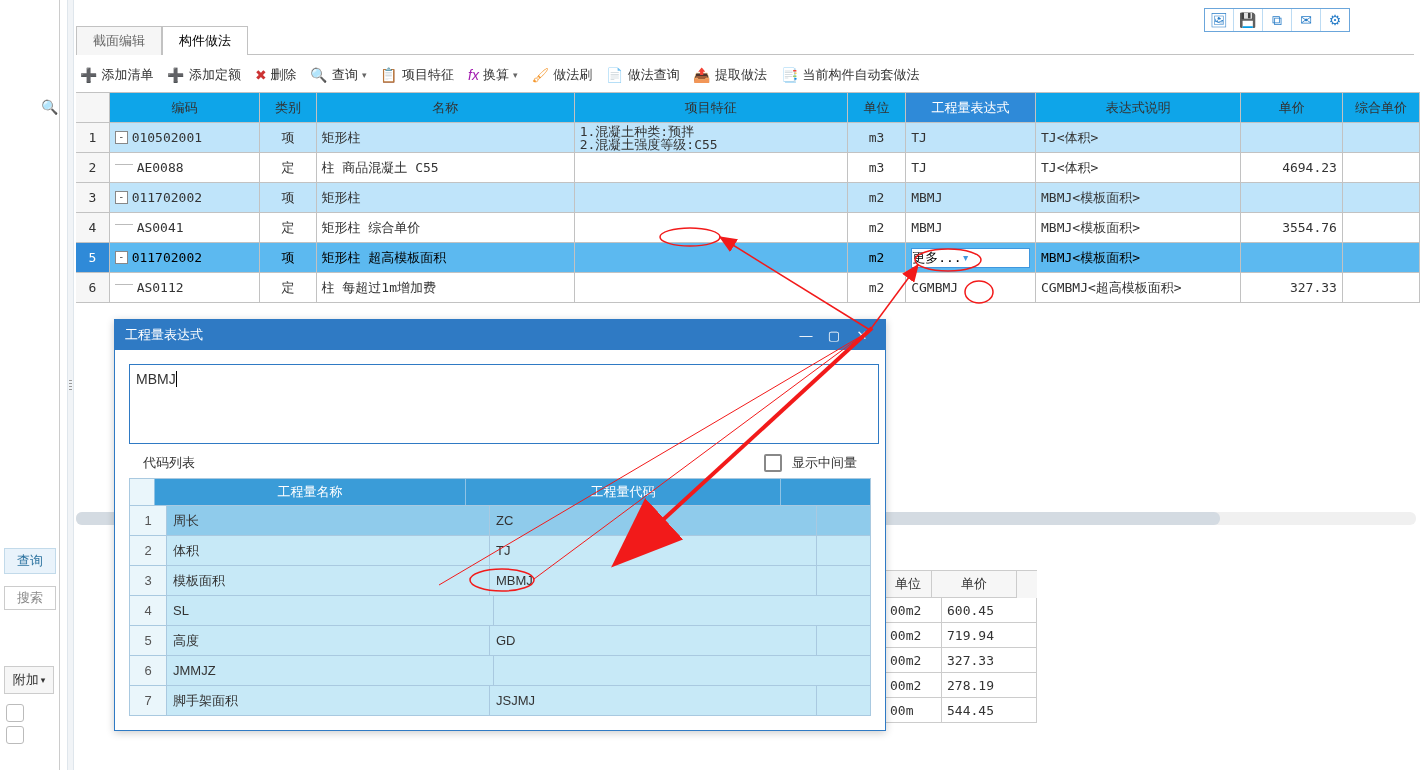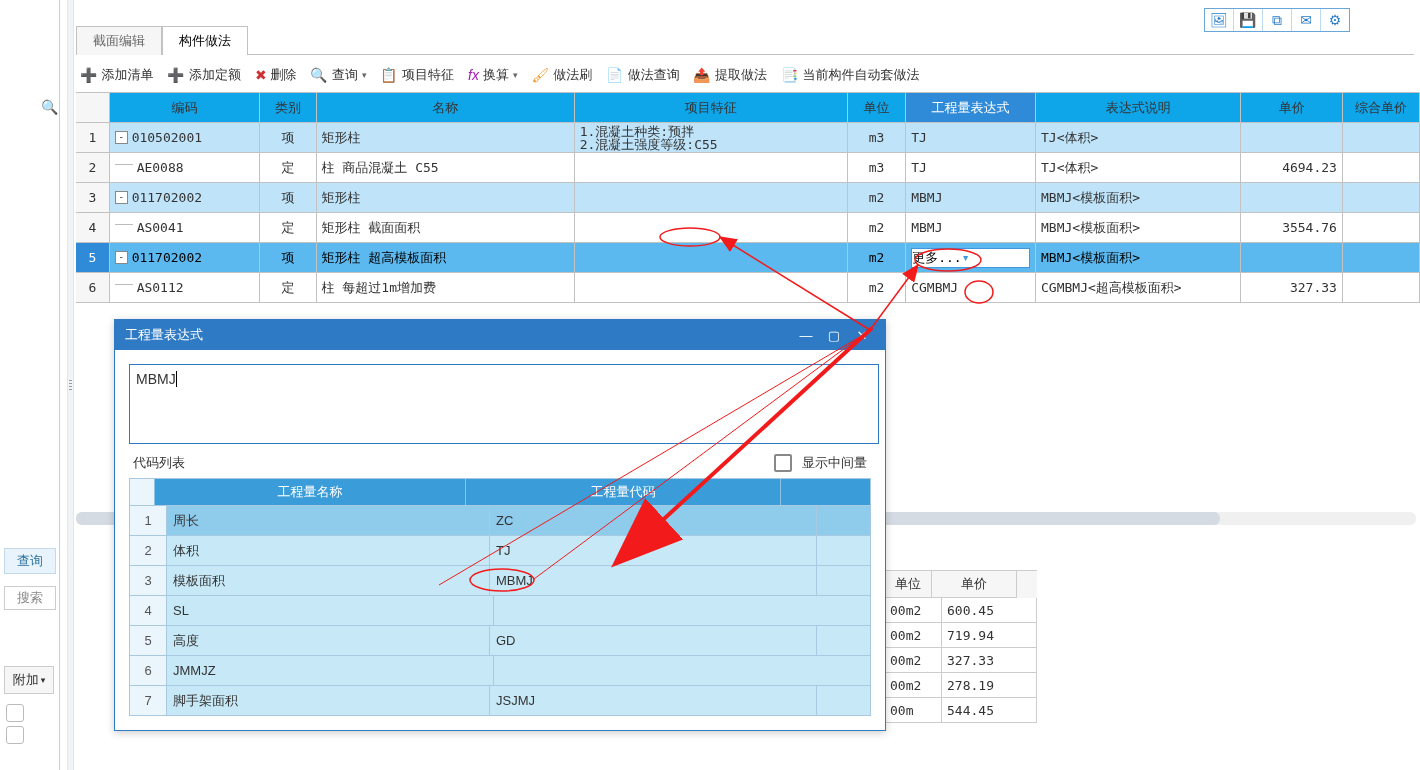--- a/index.html
+++ b/index.html
@@ -50,21 +50,21 @@
 .expr-cell-editing .dd{color:#3f97de;margin-right:4px}
 .hscroll{position:absolute;left:76px;top:512px;width:1340px;height:13px;display:flex;align-items:center}
 .hscroll .track{flex:1;height:13px;background:#f0f0f0;border-radius:6px;position:relative}
 .hscroll .thumb{position:absolute;left:0;top:0;height:13px;width:1144px;background:#d4dbe2;border-radius:6px}
 .dialog{position:absolute;left:114px;top:319px;width:770px;background:#fff;border:1px solid #2f7ac4;box-shadow:0 2px 8px rgba(0,0,0,.2)}
 .dlg-title{height:30px;background:#2f7ac4;color:#fff;display:flex;align-items:center;padding:0 10px;justify-content:space-between}
 .dlg-title .btns{display:flex;gap:2px}
 .dlg-title .tbtn{width:26px;height:22px;display:flex;align-items:center;justify-content:center;color:#fff}
 .dlg-body{padding:14px}
 .dlg-input{width:736px;height:66px;border:1px solid #2f7ac4;padding:6px;font-size:14px}
-.dlg-sub{display:flex;justify-content:space-between;align-items:center;margin:10px 4px 6px}
+.dlg-sub{display:flex;justify-content:space-between;align-items:center;margin:10px 14px 6px}
 .dlg-chk{display:flex;align-items:center;gap:10px}
 .dlg-chk .box{width:14px;height:14px;border:2px solid #888;border-radius:2px}
 .codegrid{border:1px solid #a9c9e0}
 .cg-hdr{display:flex;background:#3a9cd8;color:#fff;height:26px}
 .cg-hdr .h{display:flex;align-items:center;justify-content:center;border-right:1px solid #8fc3e5}
 .cg-row{display:flex;height:29px;border-top:1px solid #a9c9e0;background:#c7e9f7}
 .cg-row.sel{background:#8fcbeb}
 .cg-row .c{display:flex;align-items:center;padding:0 6px;border-right:1px solid #a9c9e0}
 .cg-c0{width:24px;background:#eaf6fb;justify-content:center;color:#555}
 .cg-c1{width:310px}
@@ -212,21 +212,21 @@
         <div class="cell c-price"></div>
         <div class="cell c-total"></div>
       </div>
       <div class="grid-row row-odd">
         <div class="cell c-rownum">4</div>
         <div class="cell c-code">
           <span class="tree-line"></span>
           <span>AS0041</span>
         </div>
         <div class="cell c-kind">定</div>
-        <div class="cell c-name">矩形柱 截面面积</div>
+        <div class="cell c-name">矩形柱 综合单价</div>
         <div class="cell c-feat" style="line-height:13px"></div>
         <div class="cell c-unit">m2</div>
         <div class="cell c-expr">MBMJ</div>
         <div class="cell c-desc">MBMJ&lt;模板面积&gt;</div>
         <div class="cell c-price">3554.76</div>
         <div class="cell c-total"></div>
       </div>
       <div class="grid-row row-sel">
         <div class="cell c-rownum" style="background:#2f8ad8;color:#fff">5</div>
         <div class="cell c-code">

